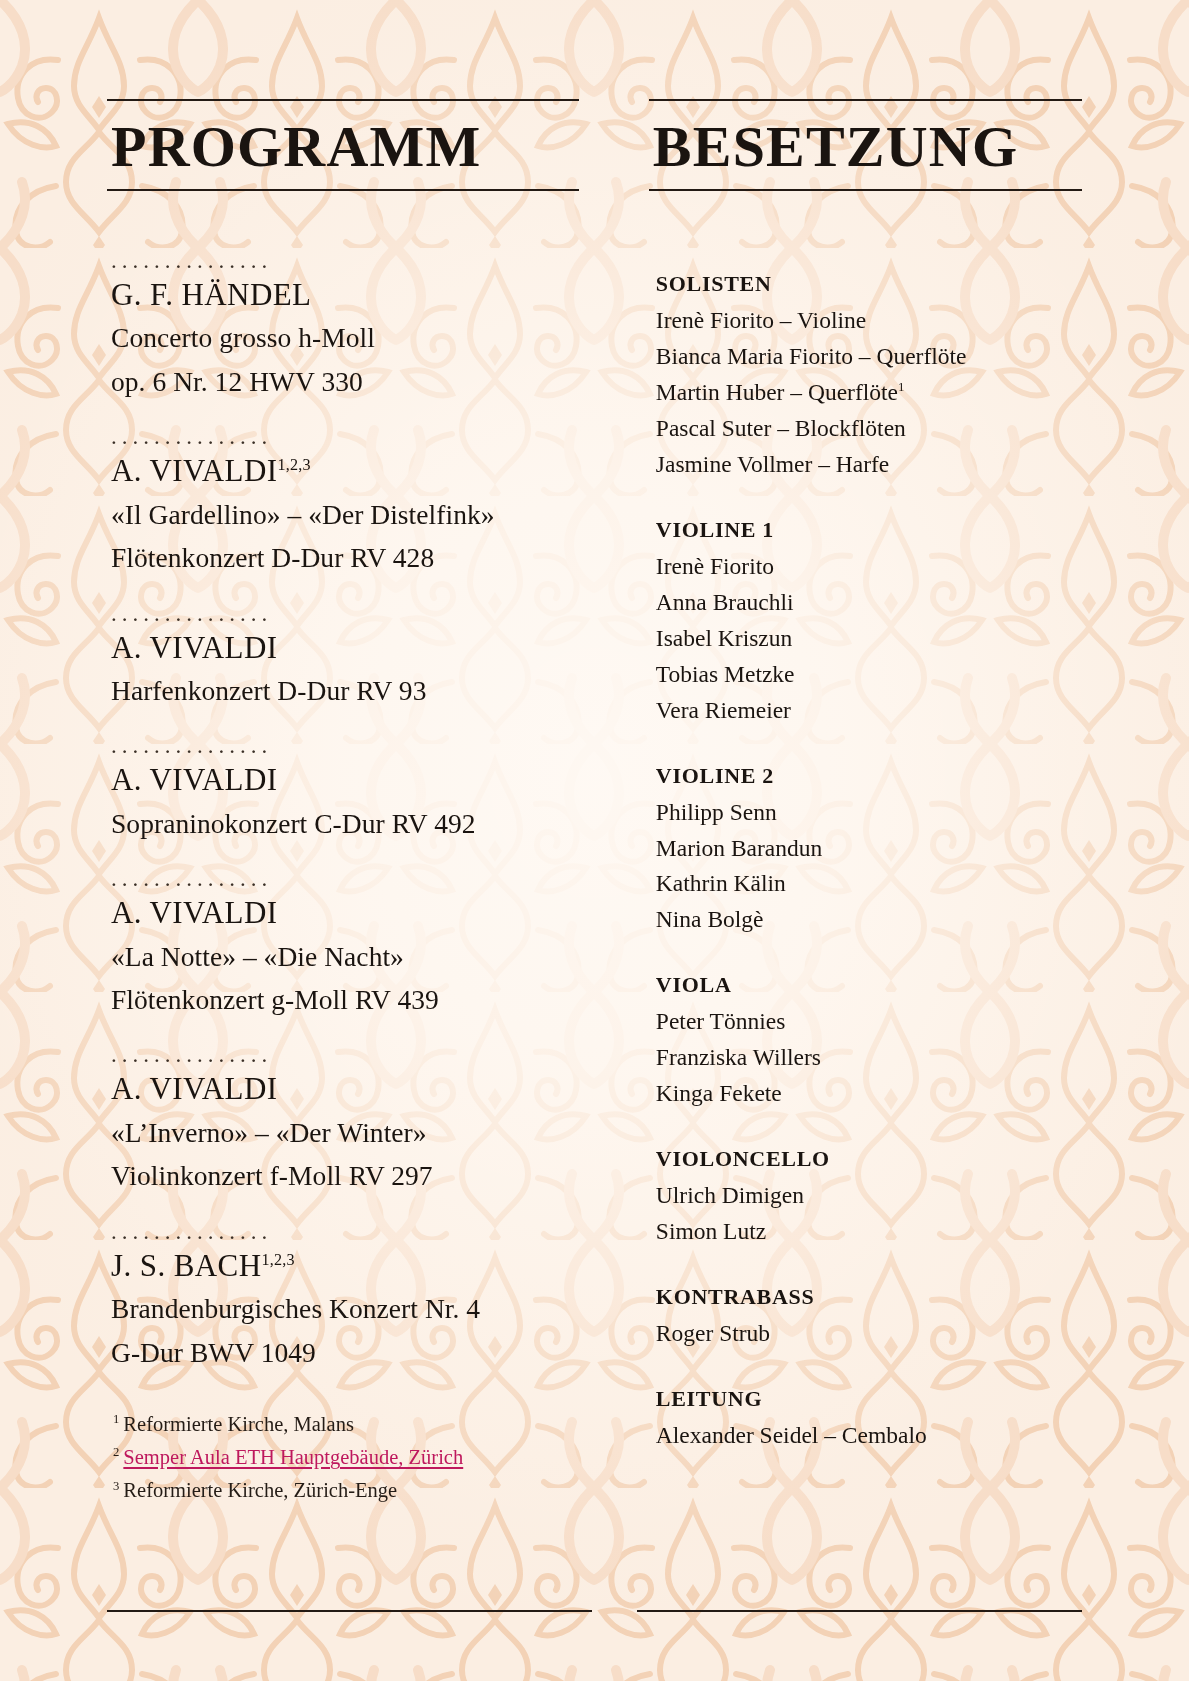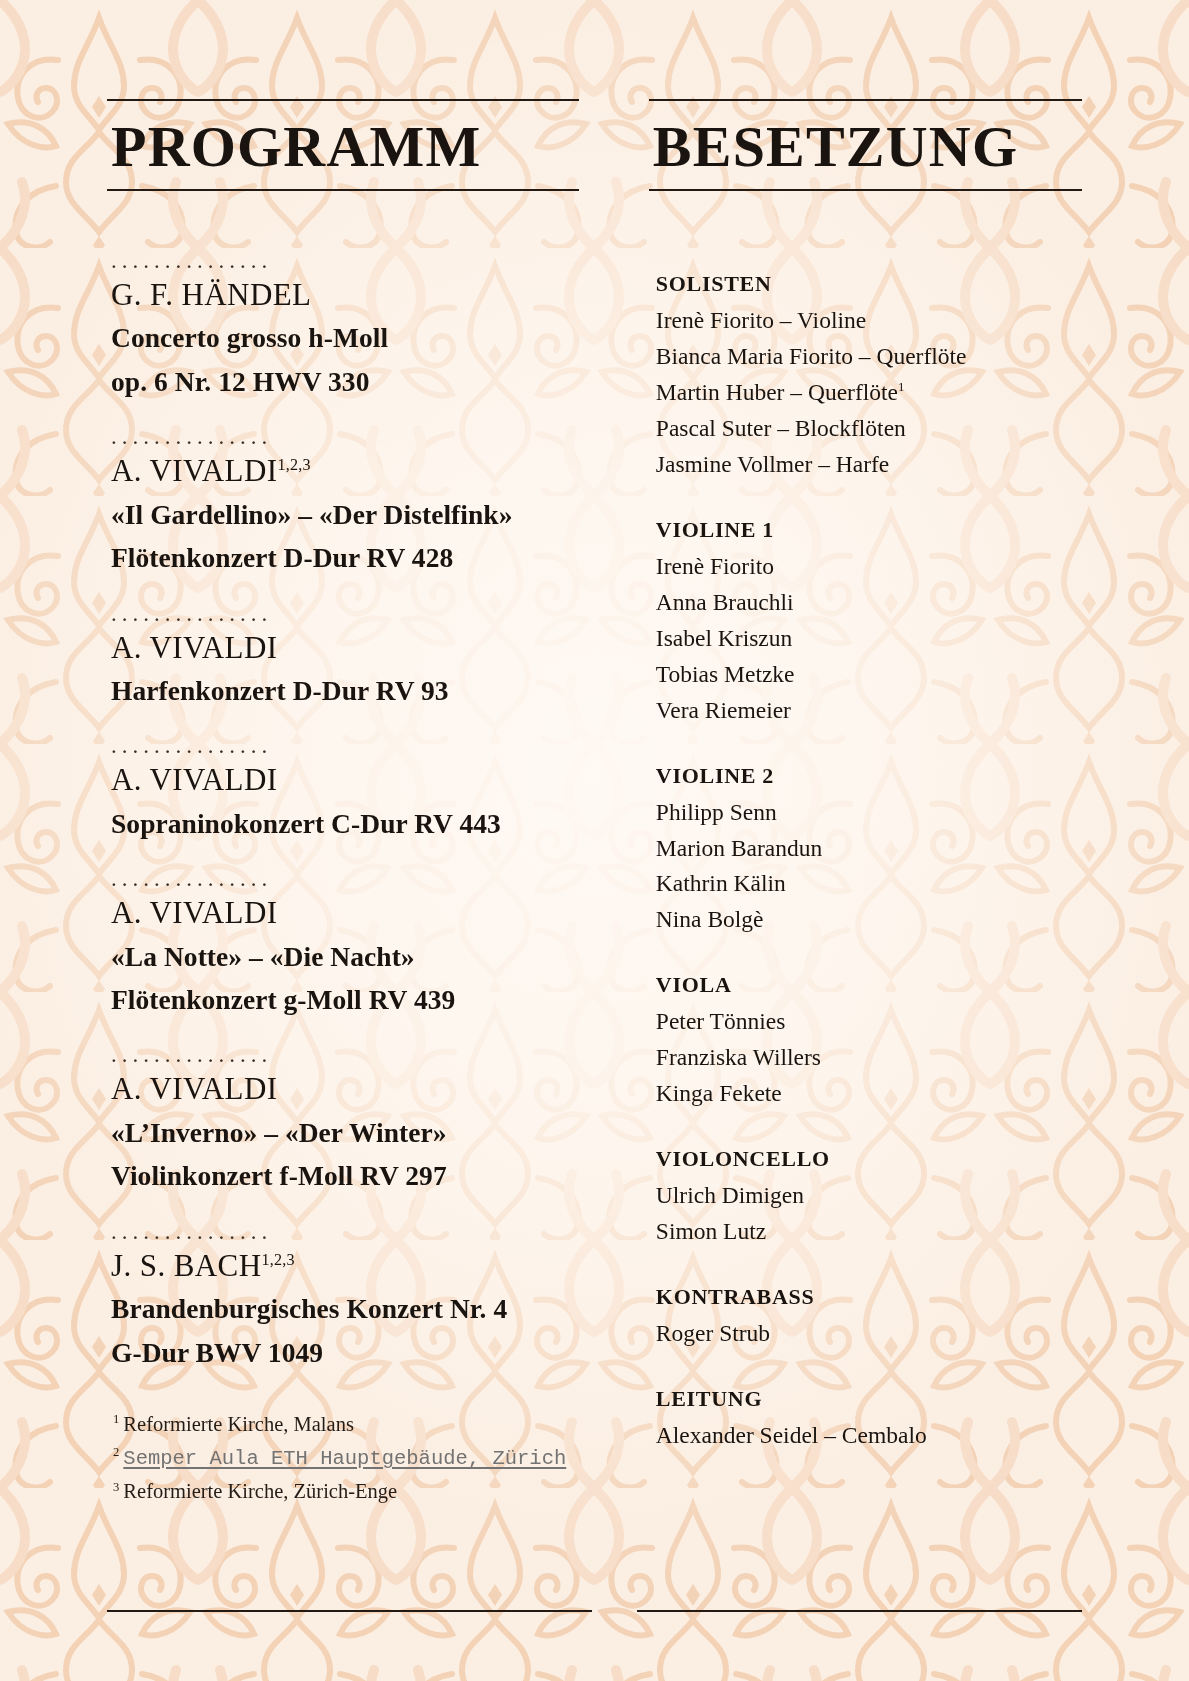--- a/index.html
+++ b/index.html
@@ -100,21 +100,21 @@
     white-space:nowrap;
   }
   .composer sup {
     font-size:0.52em;
     vertical-align:super;
     letter-spacing:0.2px;
   }
 
   .work {
     font-size:27.5px;
-    font-weight:700;
+    font-weight:400;
     line-height:1.58;
     letter-spacing:0.05px;
     white-space:nowrap;
   }
 
   .prog-spacer { height:22px; }
 
   
   .footnotes {
     padding-left:6px;
@@ -126,24 +126,23 @@
     color:#241c16;
     white-space:nowrap;
   }
   .footnote sup {
     font-size:0.62em;
     vertical-align:super;
     margin-right:4px;
   }
   .footnote a,
   .footnote .link {
-    color:#737373;
+    color:#be185d;
     text-decoration:underline;
     text-underline-offset:2.5px;
-    font-family:Liberation Mono, monospace;
   }
 
   
   .cast-body { padding-top:76px; padding-left:7px; }
 
   .cast-section { margin-bottom:30px; }
   .cast-section:last-child { margin-bottom:0; }
 
   .cast-head {
     font-size:22px;
@@ -247,21 +246,21 @@
         <div class="prog-entry">
           <div class="dots">...............</div>
           <div class="composer"><span>A. VIVALDI</span></div>
           <div class="work">Harfenkonzert D-Dur RV 93</div>
         </div>
         <div class="prog-spacer"></div>
 
         <div class="prog-entry">
           <div class="dots">...............</div>
           <div class="composer"><span>A. VIVALDI</span></div>
-          <div class="work">Sopraninokonzert C-Dur RV 443</div>
+          <div class="work">Sopraninokonzert C-Dur RV 492</div>
         </div>
         <div class="prog-spacer"></div>
 
         <div class="prog-entry">
           <div class="dots">...............</div>
           <div class="composer"><span>A. VIVALDI</span></div>
           <div class="work">«La Notte» – «Die Nacht»</div>
           <div class="work">Flötenkonzert g-Moll RV 439</div>
         </div>
         <div class="prog-spacer"></div>

